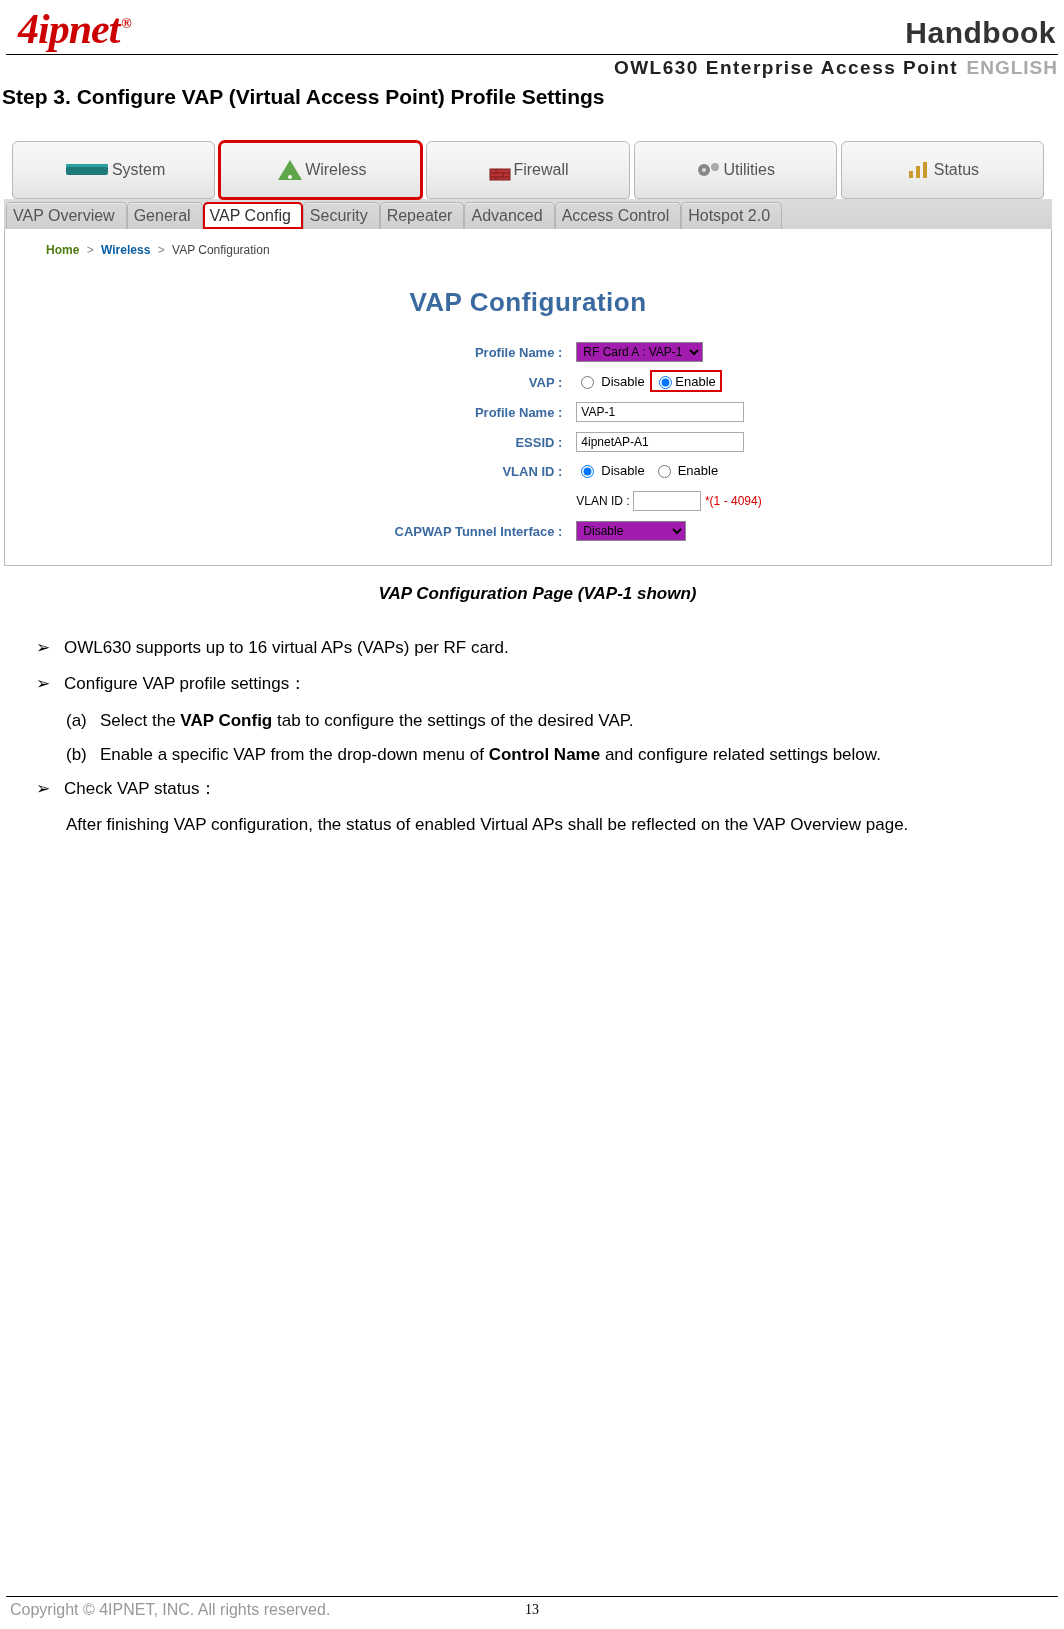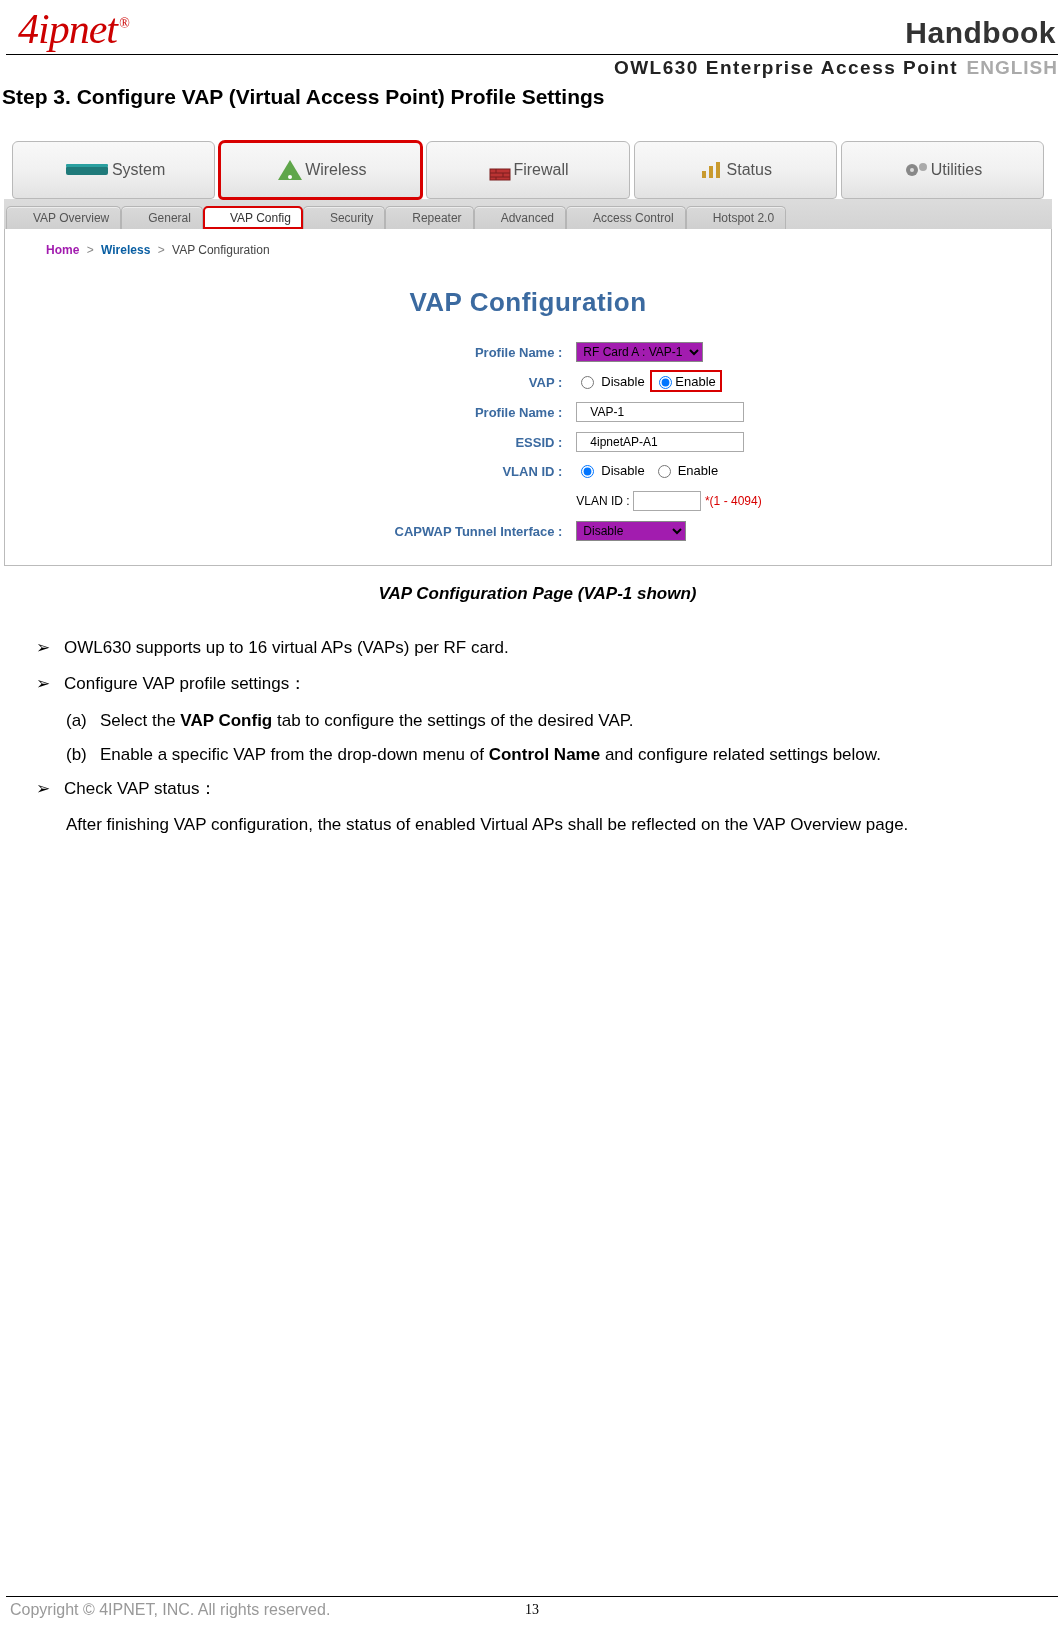--- a/index.html
+++ b/index.html
@@ -18,21 +18,21 @@
   }
   .header-row {
     display: flex;
     justify-content: space-between;
     align-items: flex-end;
     padding: 8px 8px 0 18px;
   }
   .logo {
     font-family: Georgia, 'Times New Roman', serif;
     font-style: italic;
-    font-weight: normal;
+    font-weight: bold;
     font-size: 42px;
     color: #cc0000;
     letter-spacing: -1px;
     line-height: 1;
   }
   .logo sup {
     font-size: 14px;
     vertical-align: super;
     margin-left: 2px;
   }
@@ -112,23 +112,23 @@
   }
   .sub-tabs {
     display: flex;
     align-items: flex-end;
     background: linear-gradient(#dcdcdc, #d3d3d3);
     padding: 4px 0 0 2px;
     height: 30px;
     gap: 0;
   }
   .sub-tab {
-    padding: 4px 11px 4px 26px;
+    padding: 4px 11px 4px 6px;
     margin-right: 0;
-    font-size: 12px;
+    font-size: 16px;
     color: #555;
     background: linear-gradient(#d9d9d9, #cfcfcf);
     border: 1px solid #b5b5b5;
     border-bottom: none;
     border-top-left-radius: 5px;
     border-top-right-radius: 5px;
     cursor: pointer;
     position: relative;
     box-shadow: inset 0 1px 0 rgba(255,255,255,0.5);
   }
@@ -144,21 +144,21 @@
     border-right: 1px solid #bbb;
     border-bottom: 1px solid #bbb;
     background: #fff;
     padding: 10px 0 18px 0;
   }
   .breadcrumb {
     font-size: 12px;
     padding: 4px 0 10px 12px;
     color: #444;
   }
-  .bc-home { color: #a21caf; font-weight: bold; padding-left: 29px; }
+  .bc-home { color: #4d7c0f; font-weight: bold; padding-left: 29px; }
   .bc-sec  { color: #0a5fa3; font-weight: bold; }
   .bc-last { color: #444; }
   .bc-sep  { color: #888; padding: 0 4px; }
   .panel-title {
     text-align: center;
     font-family: 'Trebuchet MS', Arial, sans-serif;
     font-size: 26px;
     color: #3b6aa0;
     font-weight: bold;
     letter-spacing: 0.5px;
@@ -174,21 +174,21 @@
   }
   .form-table td.label {
     text-align: right;
     color: #3b6aa0;
     font-weight: bold;
     width: 280px;
     white-space: nowrap;
   }
   .form-table input[type=text] {
     font-size: 12px;
-    padding: 2px 13px;
+    padding: 2px 4px;
     width: 168px;
     border: 1px solid #aaa;
     background: #fff;
   }
   .form-table select {
     font-size: 12px;
     padding: 1px 2px;
     border: 1px solid #888;
     background: #a21caf;
   }
@@ -329,37 +329,37 @@
           <svg width="26" height="26" viewBox="0 0 26 26">
               <rect x="3" y="12" width="20" height="11" fill="#b33"></rect>
               <rect x="3" y="12" width="20" height="11" fill="none" stroke="#7a1f1f" stroke-width="1"></rect>
               <path d="M3 16h20M3 20h20M9 12v4M16 16v4M9 20v3" stroke="#7a1f1f" stroke-width="1"></path>
             </svg>
         </div>
         <span>Firewall</span>
       </div>
       <div class="main-tab">
         <div class="icon-slot">
+          <svg width="28" height="24" viewBox="0 0 28 24">
+              <circle cx="9" cy="12" r="6" fill="#888"></circle>
+              <circle cx="9" cy="12" r="2" fill="#ddd"></circle>
+              <circle cx="20" cy="9" r="4" fill="#aaa"></circle>
+            </svg>
+        </div>
+        <span>Utilities</span>
+      </div>
+      <div class="main-tab">
+        <div class="icon-slot">
           <svg width="28" height="22" viewBox="0 0 28 22">
               <rect x="3" y="12" width="4" height="7" fill="#c99a2e"></rect>
               <rect x="10" y="7" width="4" height="12" fill="#c99a2e"></rect>
               <rect x="17" y="3" width="4" height="16" fill="#c99a2e"></rect>
             </svg>
         </div>
         <span>Status</span>
-      </div>
-      <div class="main-tab">
-        <div class="icon-slot">
-          <svg width="28" height="24" viewBox="0 0 28 24">
-              <circle cx="9" cy="12" r="6" fill="#888"></circle>
-              <circle cx="9" cy="12" r="2" fill="#ddd"></circle>
-              <circle cx="20" cy="9" r="4" fill="#aaa"></circle>
-            </svg>
-        </div>
-        <span>Utilities</span>
       </div>
     </div>
 
     <div class="sub-tabs">
       <div class="sub-tab">VAP Overview</div>
       <div class="sub-tab">General</div>
       <div class="sub-tab active">VAP Config</div>
       <div class="sub-tab">Security</div>
       <div class="sub-tab">Repeater</div>
       <div class="sub-tab">Advanced</div>

